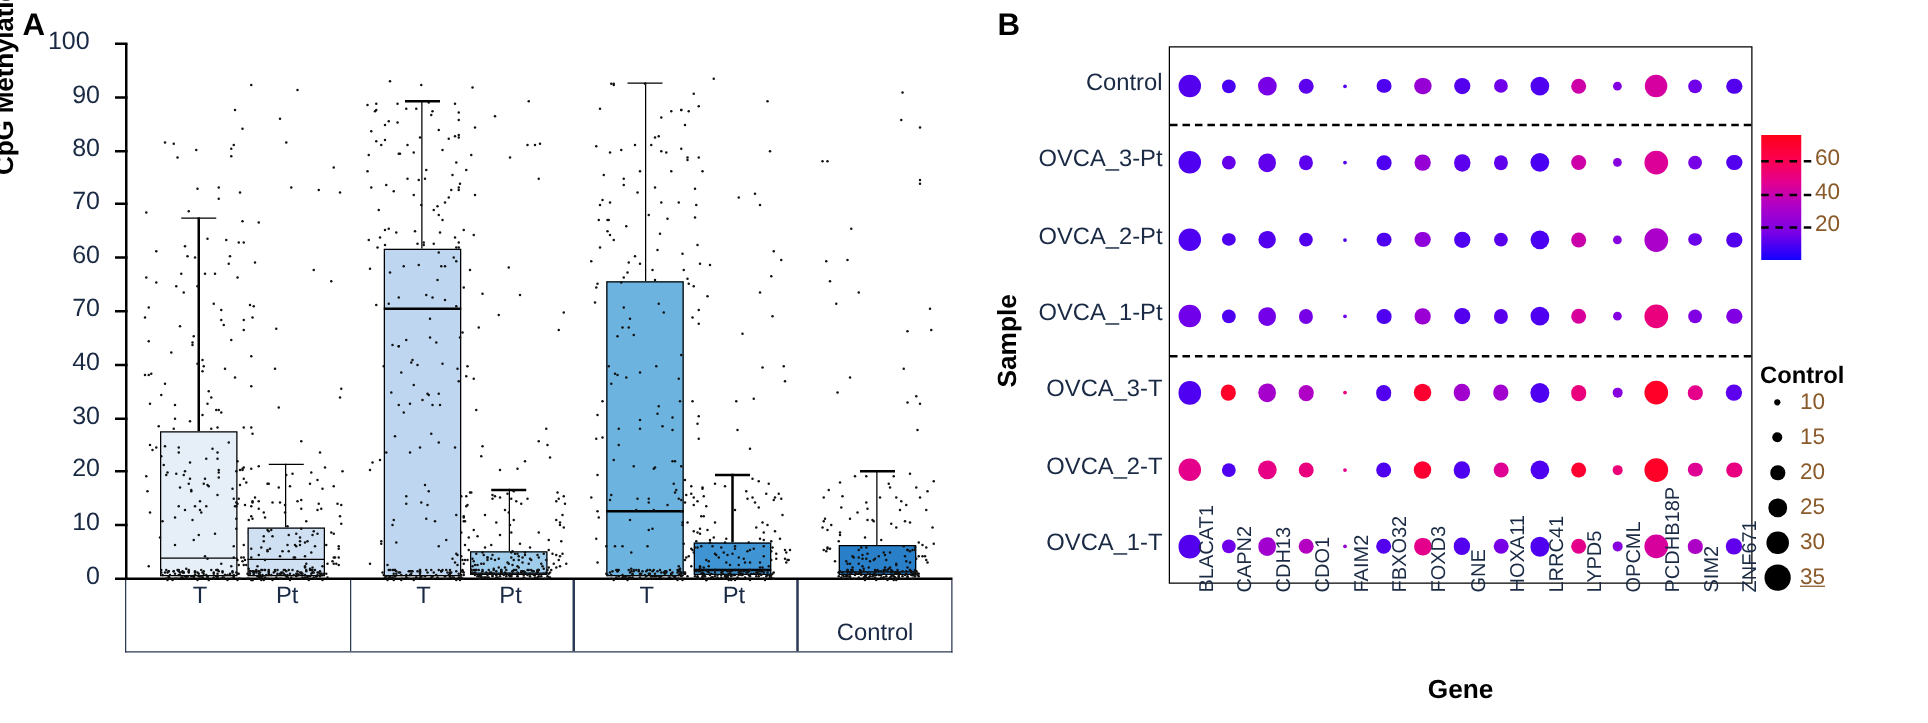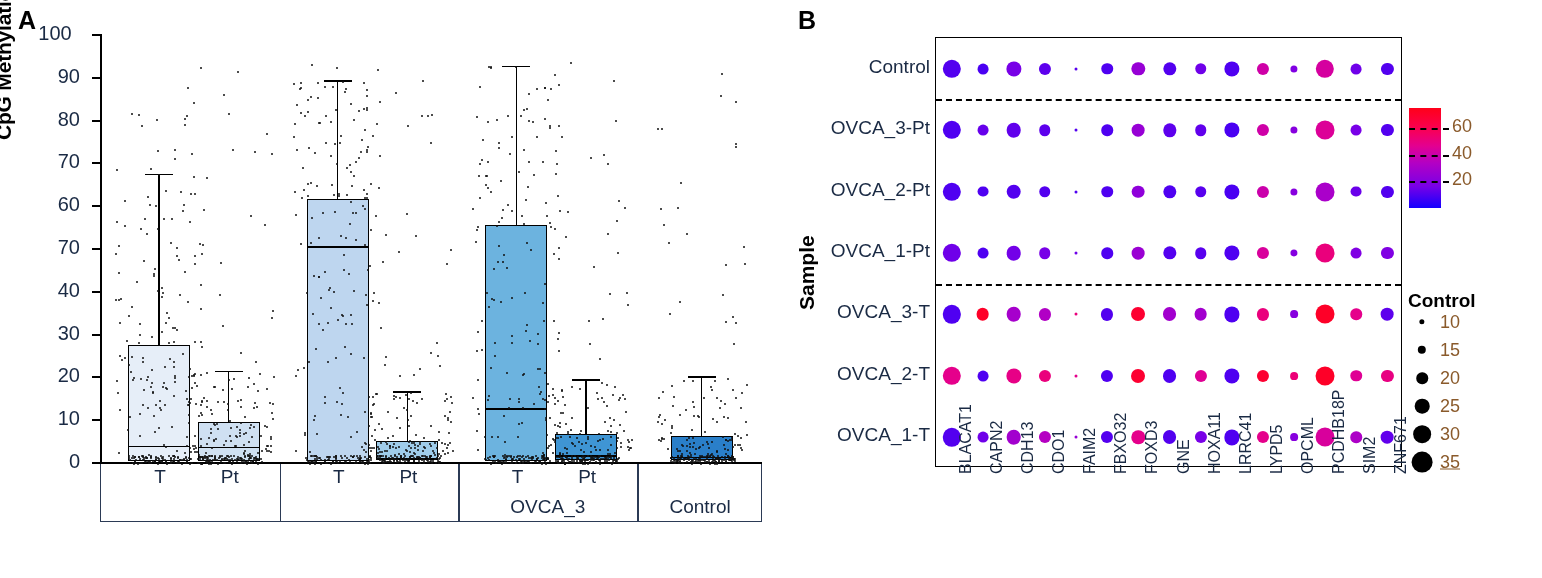--- a/index.html
+++ b/index.html
@@ -236,21 +236,20 @@
     </div>
   <div id="a-plot"></div>
 
   <div id="a-xband">
       <div class="xsub" style="left: 33.9842px; width: 50px;">T</div>
       <div class="xsub" style="left: 103.693px; width: 50px;">Pt</div>
       <div class="xsep" style="left: 178.74px;"></div>
       <div class="xsub" style="left: 212.724px; width: 50px;">T</div>
       <div class="xsub" style="left: 282.433px; width: 50px;">Pt</div>
       <div class="xsep" style="left: 357.48px;"></div>
-      <div class="xgroup-name" style="left: 357.48px; width: 178.74px;">OVCA_3</div>
       <div class="xsub" style="left: 391.464px; width: 50px;">T</div>
       <div class="xsub" style="left: 461.173px; width: 50px;">Pt</div>
       <div class="xsep" style="left: 536.22px;"></div>
       <div class="xgroup-name" style="left: 536.22px; width: 125.78px;">Control</div>
     </div>
 <div class="whisker-line" style="left: 158.234px; top: 173.672px; height: 171.2px;"></div>
     <div class="whisker-cap" style="left: 144.984px; top: 173.672px; width: 28px;"></div>
     <div class="box" style="left: 127.984px; top: 344.872px; width: 62px; height: 115.988px; background: rgb(230, 238, 248);"></div>
     <div class="median" style="left: 127.984px; top: 445.88px; width: 62px;"></div>
     <div class="jitter-dot" style="left: 170.812px; top: 425.505px;"></div>
@@ -2095,20 +2094,21 @@
     <div class="jitter-dot" style="left: 680.117px; top: 457.782px;"></div>
     <div class="jitter-dot" style="left: 731.102px; top: 454.949px;"></div>
     <div class="jitter-dot" style="left: 732.226px; top: 456.088px;"></div>
     <div class="jitter-dot" style="left: 677.435px; top: 457.163px;"></div>
     <div class="jitter-dot" style="left: 718.622px; top: 406.861px;"></div>
   </div>
 
 <div id="panelB">
   <div class="panel-letter" style="left:8px;top:6px;">B</div>
   <div id="b-ytitle">Sample</div>
+  <div id="b-xtitle">Gene</div>
 
   <div id="b-plot">
       <div class="dot" style="width: 18.32px; height: 18.32px; left: 15.5667px; top: 30.7143px; background: rgb(83, 0, 239);"></div>
       <div class="dot" style="width: 10.88px; height: 10.88px; left: 46.7px; top: 30.7143px; background: rgb(74, 0, 242);"></div>
       <div class="dot" style="width: 15.22px; height: 15.22px; left: 77.8333px; top: 30.7143px; background: rgb(120, 0, 231);"></div>
       <div class="dot" style="width: 12.12px; height: 12.12px; left: 108.967px; top: 30.7143px; background: rgb(93, 0, 237);"></div>
       <div class="dot" style="width: 3px; height: 3px; left: 140.1px; top: 30.7143px; background: rgb(88, 0, 238);"></div>
       <div class="dot" style="width: 11.5px; height: 11.5px; left: 171.233px; top: 30.7143px; background: rgb(79, 0, 241);"></div>
       <div class="dot" style="width: 13.36px; height: 13.36px; left: 202.367px; top: 30.7143px; background: rgb(151, 0, 213);"></div>
       <div class="dot" style="width: 13.36px; height: 13.36px; left: 233.5px; top: 30.7143px; background: rgb(83, 0, 239);"></div>

